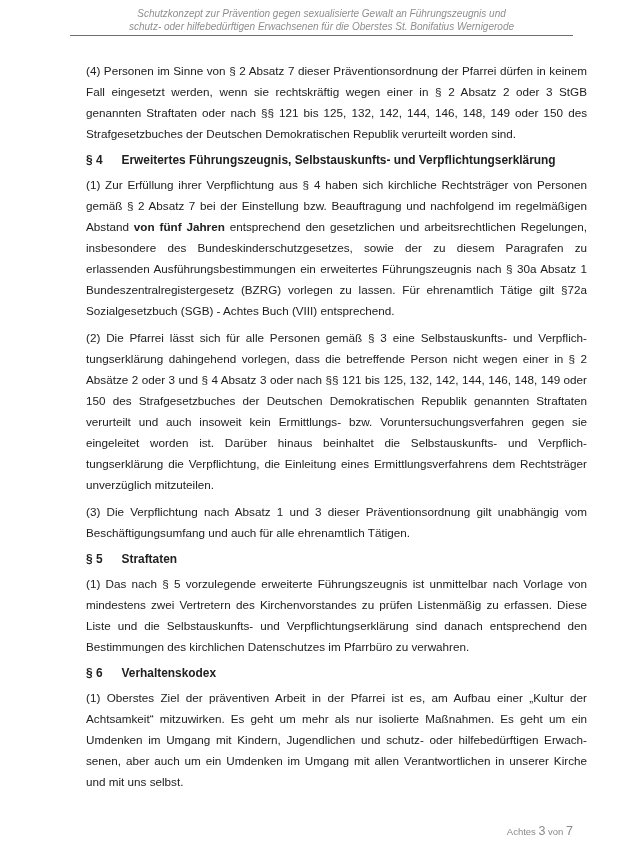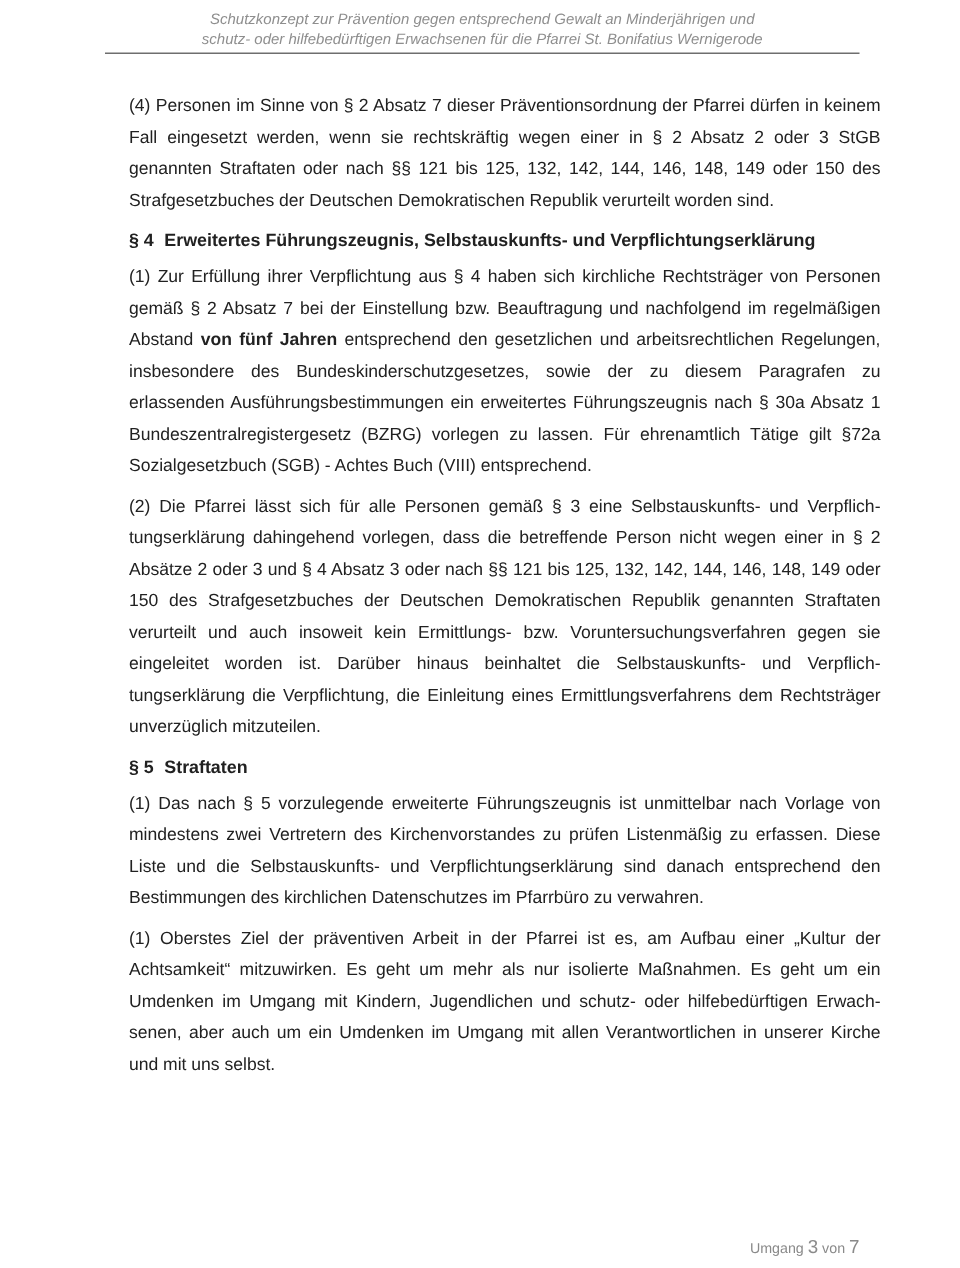--- a/index.html
+++ b/index.html
@@ -36,48 +36,50 @@
     margin: 0 0 6px 0;
     text-align: justify;
     hyphens: manual;
     -webkit-hyphens: manual;
   }
   .doc-body .heading {
     font-weight: bold;
     margin: 3px 0 3px 0;
     font-size: 11.9px;
   }
-  .doc-body .heading .htitle { margin-left: 7px; }
+  .doc-body .heading .htitle { margin-left: 19px; }
   .page-footer {
     position: absolute;
     left: 70px; top: 824px;
     width: 503px;
     text-align: right;
     color: #8a8a8a;
     font-size: 9.5px;
     line-height: 14px;
   }
   .page-footer .pnum { font-size: 12.5px; }
 </style>
 </head>
 <body>
 
 <div class="page-header">
-  <span class="hline">Schutzkonzept zur Prävention gegen entsprechend Gewalt an Minderjährigen und</span>
-  <span class="hline">schutz- oder hilfebedürftigen Erwachsenen für die Pfarrei St. Bonifatius Wernigerode</span>
+  <span class="hline">Schutzkonzept zur Prävention gegen sexualisierte Gewalt an Führungszeugnis und</span>
+  <span class="hline">schutz- oder hilfebedürftigen Erwachsenen für die Oberstes St. Bonifatius Wernigerode</span>
 </div>
 
 <div class="doc-body">
     <p>(4) Personen im Sinne von § 2 Absatz 7 dieser Präventionsordnung der Pfarrei dürfen in keinem Fall eingesetzt werden, wenn sie rechtskräftig wegen einer in § 2 Absatz 2 oder 3 StGB genannten Straftaten oder nach §§ 121 bis 125, 132, 142, 144, 146, 148, 149 oder 150 des Strafgesetzbuches der Deutschen Demokratischen Republik verurteilt worden sind.</p>
     <div class="heading"><span class="hnum">§ 4</span><span class="htitle">Erweitertes Führungszeugnis, Selbstauskunfts- und Verpflichtungserklärung</span></div>
     <p>(1) Zur Erfüllung ihrer Verpflichtung aus § 4 haben sich kirchliche Rechtsträger von Personen gemäß § 2 Absatz 7 bei der Einstellung bzw. Beauftragung und nachfolgend im regelmäßi­gen Abstand <b>von fünf Jahren</b> entsprechend den gesetzlichen und arbeitsrechtlichen Rege­lungen, insbesondere des Bundeskinderschutzgesetzes, sowie der zu diesem Paragrafen zu erlassenden Ausführungsbestimmungen ein erweitertes Führungszeugnis nach § 30a Absatz 1 Bundeszentralregistergesetz (BZRG) vorlegen zu lassen. Für ehrenamtlich Tätige gilt §72a Sozialgesetzbuch (SGB) - Achtes Buch (VIII) entsprechend.</p>
     <p>(2) Die Pfarrei lässt sich für alle Personen gemäß § 3 eine Selbstauskunfts- und Verpflich­tungserklärung dahingehend vorlegen, dass die betreffende Person nicht wegen einer in § 2 Absätze 2 oder 3 und § 4 Absatz 3 oder nach §§ 121 bis 125, 132, 142, 144, 146, 148, 149 oder 150 des Strafgesetzbuches der Deutschen Demokratischen Republik genannten Straf­taten verurteilt und auch insoweit kein Ermittlungs- bzw. Voruntersuchungsverfahren gegen sie eingeleitet worden ist. Darüber hinaus beinhaltet die Selbstauskunfts- und Verpflich­tungserklärung die Verpflichtung, die Einleitung eines Ermittlungsverfahrens dem Rechtsträ­ger unverzüglich mitzuteilen.</p>
+    <p>(3) Die Verpflichtung nach Absatz 1 und 3 dieser Präventionsordnung gilt unabhängig vom Beschäftigungsumfang und auch für alle ehrenamtlich Tätigen.</p>
     <div class="heading"><span class="hnum">§ 5</span><span class="htitle">Straftaten</span></div>
     <p>(1) Das nach § 5 vorzulegende erweiterte Führungszeugnis ist unmittelbar nach Vorlage von mindestens zwei Vertretern des Kirchenvorstandes zu prüfen Listenmäßig zu erfassen. Die­se Liste und die Selbstauskunfts- und Verpflichtungserklärung sind danach entsprechend den Bestimmungen des kirchlichen Datenschutzes im Pfarrbüro zu verwahren.</p>
+    <div class="heading"><span class="hnum">§ 6</span><span class="htitle">Verhaltenskodex</span></div>
     <p>(1) Oberstes Ziel der präventiven Arbeit in der Pfarrei ist es, am Aufbau einer „Kultur der Achtsamkeit“ mitzuwirken. Es geht um mehr als nur isolierte Maßnahmen. Es geht um ein Umdenken im Umgang mit Kindern, Jugendlichen und schutz- oder hilfebedürftigen Erwach­senen, aber auch um ein Umdenken im Umgang mit allen Verantwortlichen in unserer Kirche und mit uns selbst.</p>
   </div>
 
 <div class="page-footer">
-  <span>Umgang</span>
+  <span>Achtes</span>
   <span class="pnum">3</span>
   <span>von</span>
   <span class="pnum">7</span>
 </div>
 
 </body></html>

